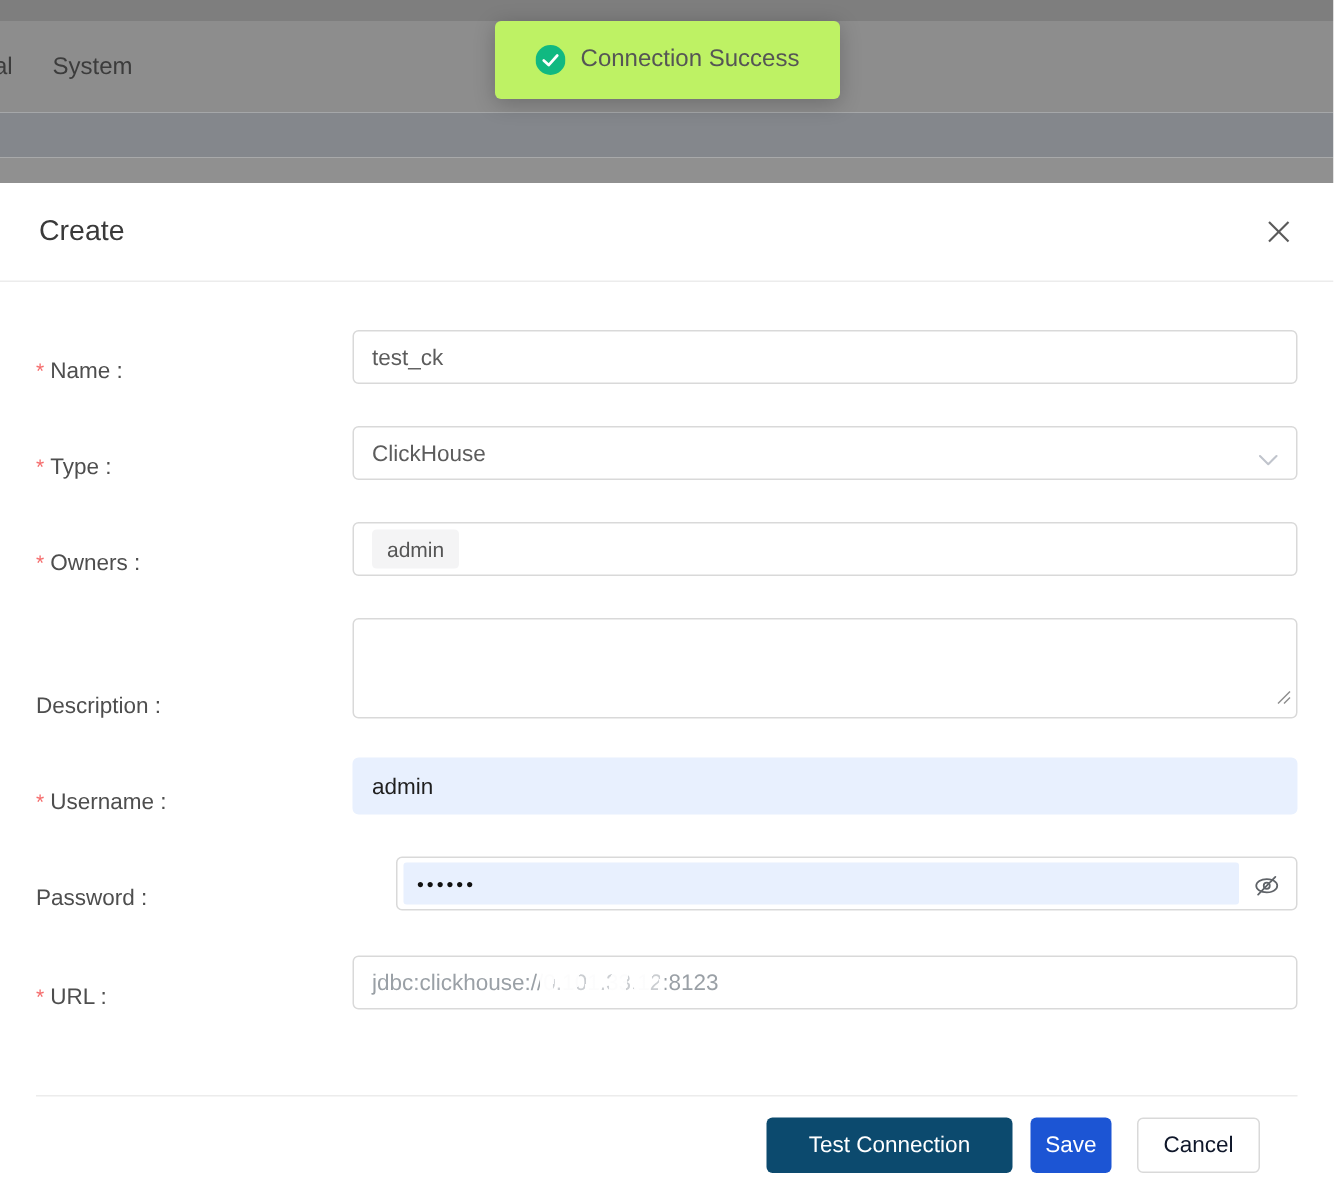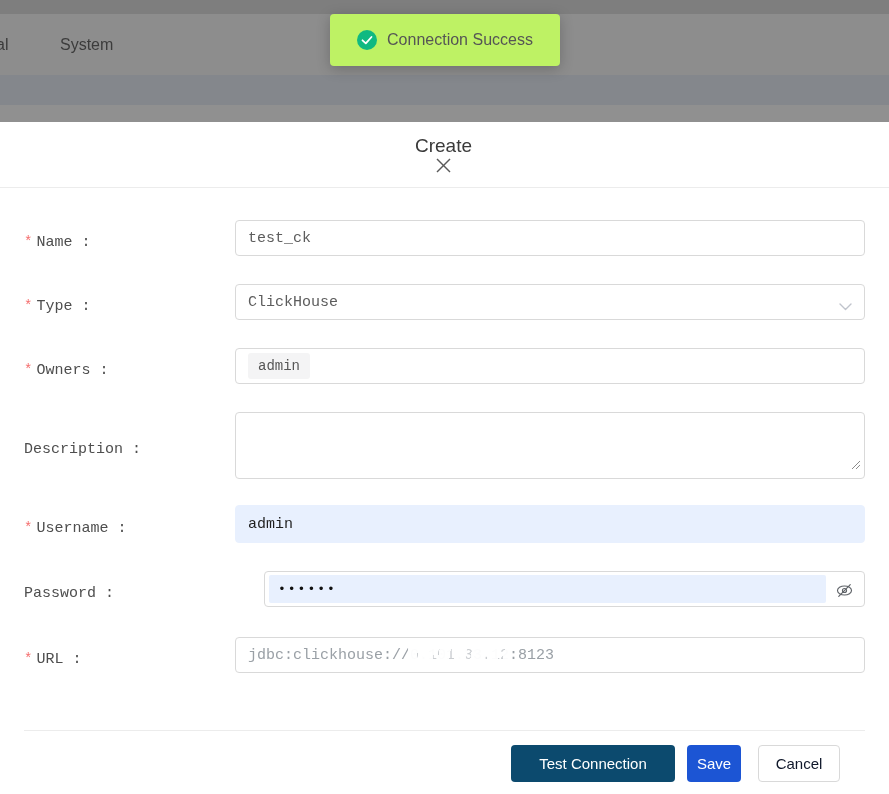--- a/index.html
+++ b/index.html
@@ -8,51 +8,50 @@
     width:889px; height:794px; overflow:hidden;
     font-family:"Liberation Sans", sans-serif;
     background:#ffffff;
   }
 
   
   .backdrop { position:relative; width:100%; height:122px; }
   .bd-topstrip { height:14px; background:#7e7e7e; }
   .bd-navbar {
     height:61px; background:#8d8d8d;
-    display:flex; align-items:center; gap:46px;
+    display:flex; align-items:center; gap:21px;
     color:#3c3c3c; font-size:16px;
   }
   .bd-nav-clipped { margin-left:-4px; width:18px; overflow:hidden; }
   .bd-band1 { height:30px; background:#84878c; }
   .bd-band2 { height:17px; background:#909090; }
 
   
   .toast {
     position:absolute; left:330px; top:14px; width:230px; height:52px;
     background:#bef264; border-radius:4px;
     box-shadow:0 3px 14px rgba(0,0,0,.22);
     display:flex; align-items:center; justify-content:center; gap:10px;
     z-index:10;
   }
   .toast-text { font-size:16px; color:#555555; }
 
   
   .modal { background:#fff; }
   .modal-header {
     height:66px; padding:0 28px 0 26px;
-    display:flex; align-items:center; justify-content:center;
+    display:flex; align-items:center; justify-content:space-between;
     border-bottom:1px solid #ececec;
-    flex-direction:column;
   }
   .modal-title { font-size:19px; color:#3a3a3a; }
   .modal-close { width:18px; height:18px; cursor:pointer; display:flex; align-items:center; justify-content:center; }
 
   .modal-body { padding:32px 24px 0 24px; }
 
-  .row { display:flex; align-items:center; margin-bottom:28px;font-family:Liberation Mono, monospace; }
+  .row { display:flex; align-items:flex-end; margin-bottom:28px; }
   .row-desc { margin-bottom:26px;margin-top:24px; }
   .row-user { margin-bottom:28px; }
   .row-pass { margin-bottom:30px;gap:29px; }
   .row-url  { margin-bottom:0; }
 
   .flabel {
     width:211px; flex:0 0 211px; padding-top:8px;
     font-size:15px; color:#4e4e4e;
   }
   .req { color:#f56c6c; margin-right:4px; font-size:14px; }

